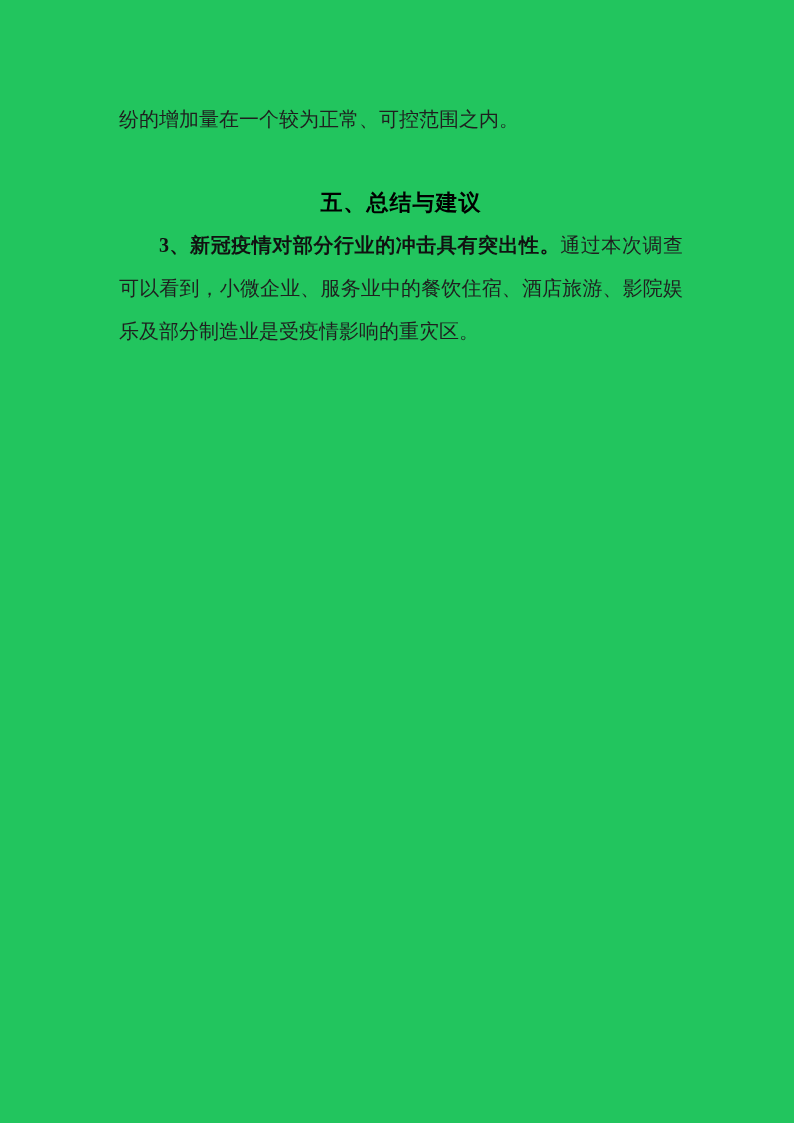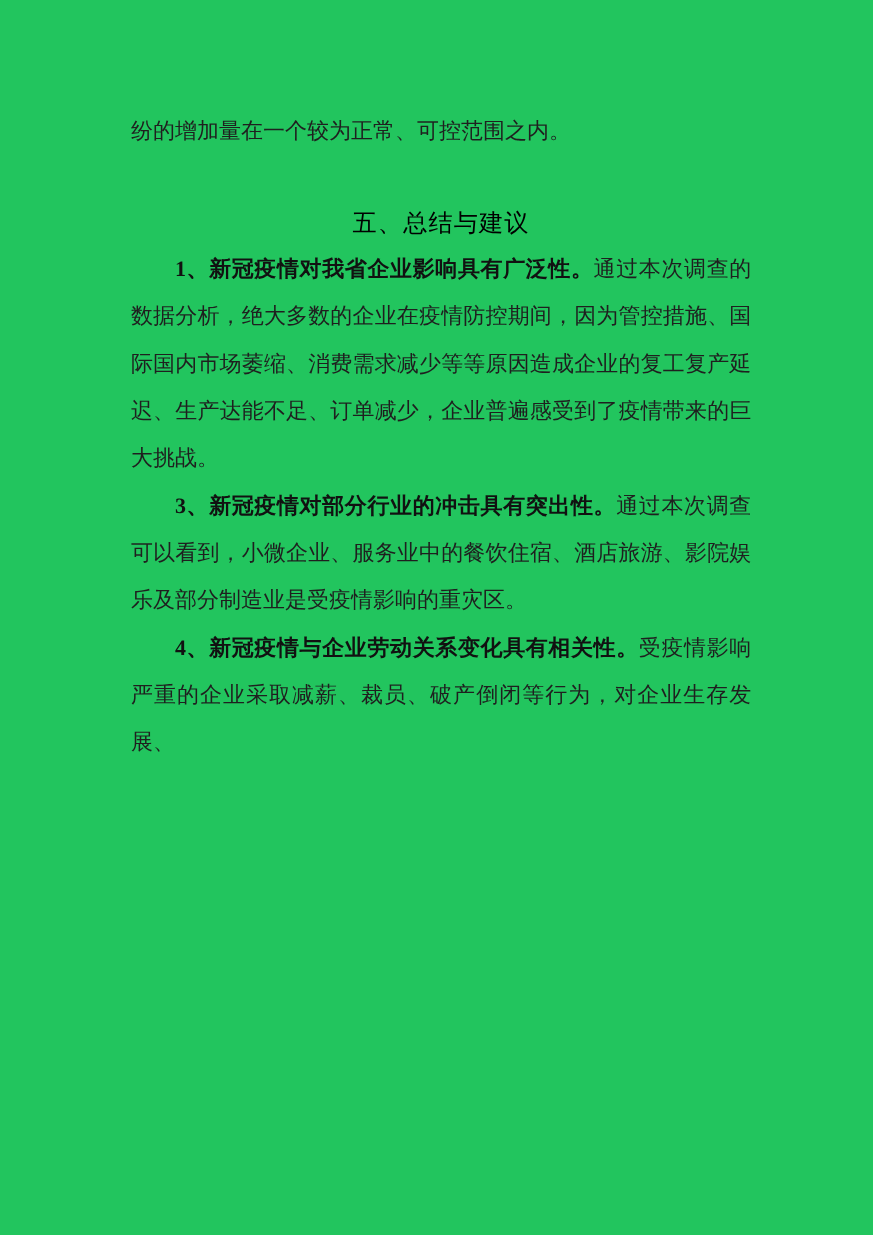--- a/index.html
+++ b/index.html
@@ -27,47 +27,41 @@
     text-justify: inter-ideograph;
     word-break: break-all;
   }
   .para.indent {
     text-indent: 2em;
   }
   .section-heading {
     margin: 40px 0 0 0;
     text-align: center;
     font-family: "Liberation Sans", "DejaVu Sans", sans-serif;
-    font-weight: 400;
+    font-weight: 700;
     font-size: 22px;
     line-height: 43px;
     color: #000000;
     letter-spacing: 1px;
   }
   .lead-bold {
     font-weight: 700;
     color: #111111;
   }
 </style>
 </head>
 <body>
 
 <div class="page">
 
   <p class="para">纷的增加量在一个较为正常、可控范围之内。</p>
 
   <h2 class="section-heading">五、总结与建议</h2>
 
 
-  <p class="para indent">
-    <span class="lead-bold">1、新冠疫情对我省企业影响具有广泛性。</span><span>通过本次调查的数据分析，绝大多数的企业在疫情防控期间，因为管控措施、国际国内市场萎缩、消费需求减少等等原因造成企业的复工复产延迟、生产达能不足、订单减少，企业普遍感受到了疫情带来的巨大挑战。</span>
-  </p>
 
 
   <p class="para indent">
     <span class="lead-bold">3、新冠疫情对部分行业的冲击具有突出性。</span><span>通过本次调查可以看到，小微企业、服务业中的餐饮住宿、酒店旅游、影院娱乐及部分制造业是受疫情影响的重灾区。</span>
   </p>
 
-  <p class="para indent">
-    <span class="lead-bold">4、新冠疫情与企业劳动关系变化具有相关性。</span><span>受疫情影响严重的企业采取减薪、裁员、破产倒闭等行为，对企业生存发展、</span>
-  </p>
 
 </div>
 
 </body></html>

